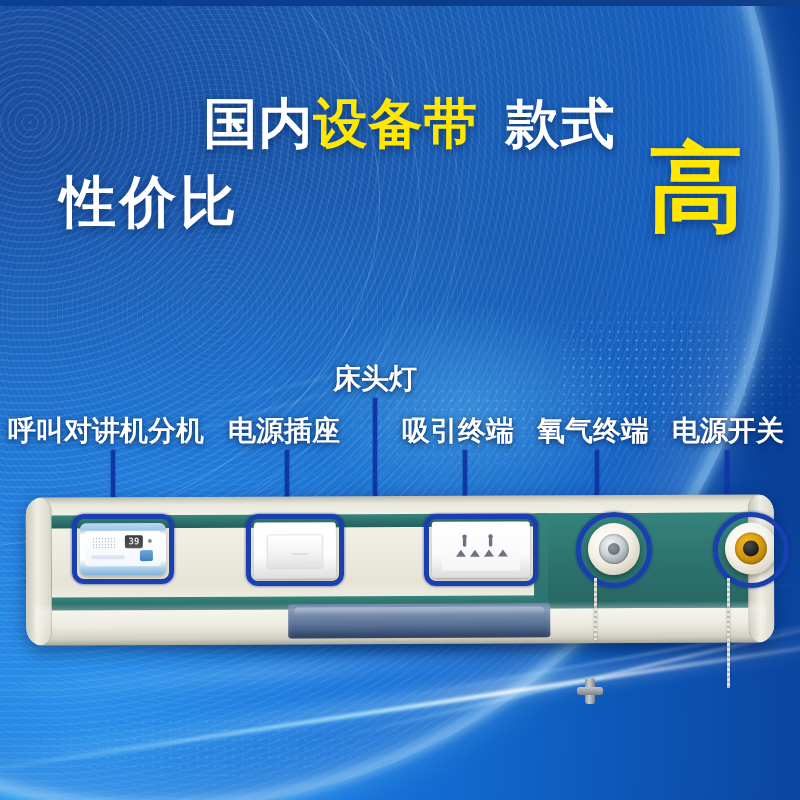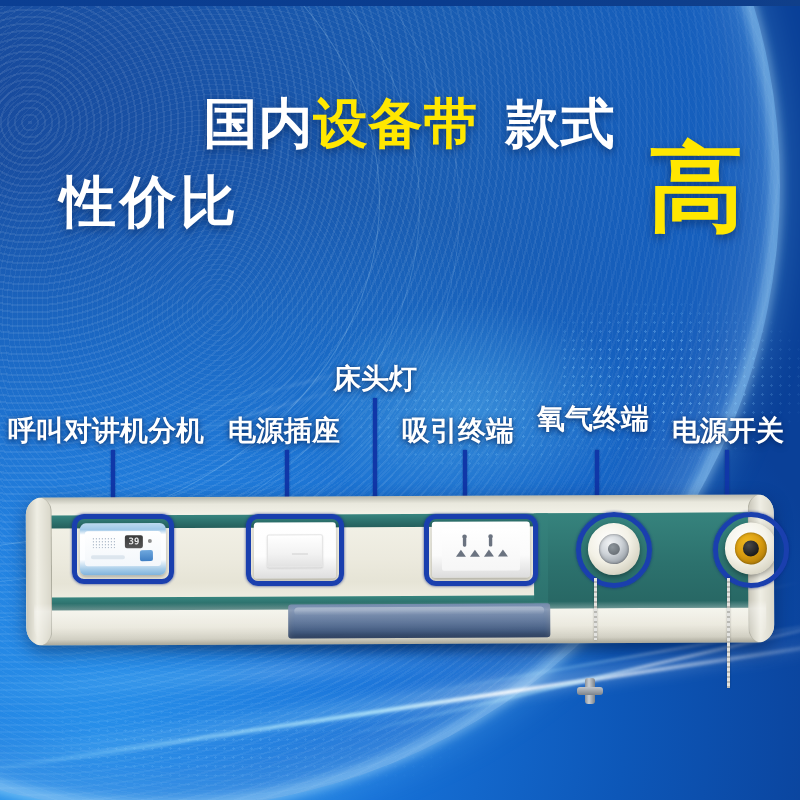--- a/index.html
+++ b/index.html
@@ -396,21 +396,21 @@
   </div>
   <div class="hl2">性价比</div>
   <div class="hl-big">高</div>
 </div>
 
 <div id="callouts">
   <div class="callout" style="left:8px; top:412px;">呼叫对讲机分机</div>
   <div class="callout" style="left:228px; top:412px;">电源插座</div>
   <div class="callout" style="left:333px; top:360px;">床头灯</div>
   <div class="callout" style="left:402px; top:412px;">吸引终端</div>
-  <div class="callout" style="left:537px; top:400px;">氧气终端</div>
+  <div class="callout" style="left:537px; top:412px;">氧气终端</div>
   <div class="callout" style="left:672px; top:412px;">电源开关</div>
 
   <div class="leader" style="left:111px; top:450px; height:78px;"></div>
   <div class="leader" style="left:285px; top:450px; height:70px;"></div>
   <div class="leader" style="left:373px; top:398px; height:212px;"></div>
   <div class="leader" style="left:463px; top:450px; height:70px;"></div>
   <div class="leader" style="left:595px; top:450px; height:78px;"></div>
   <div class="leader" style="left:725px; top:450px; height:78px;"></div>
 </div>
 

